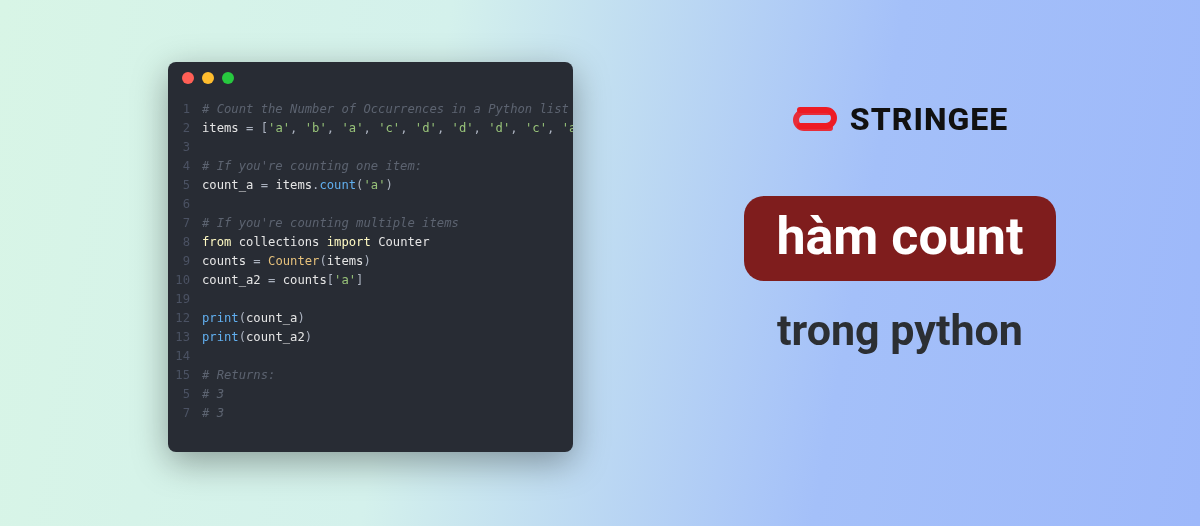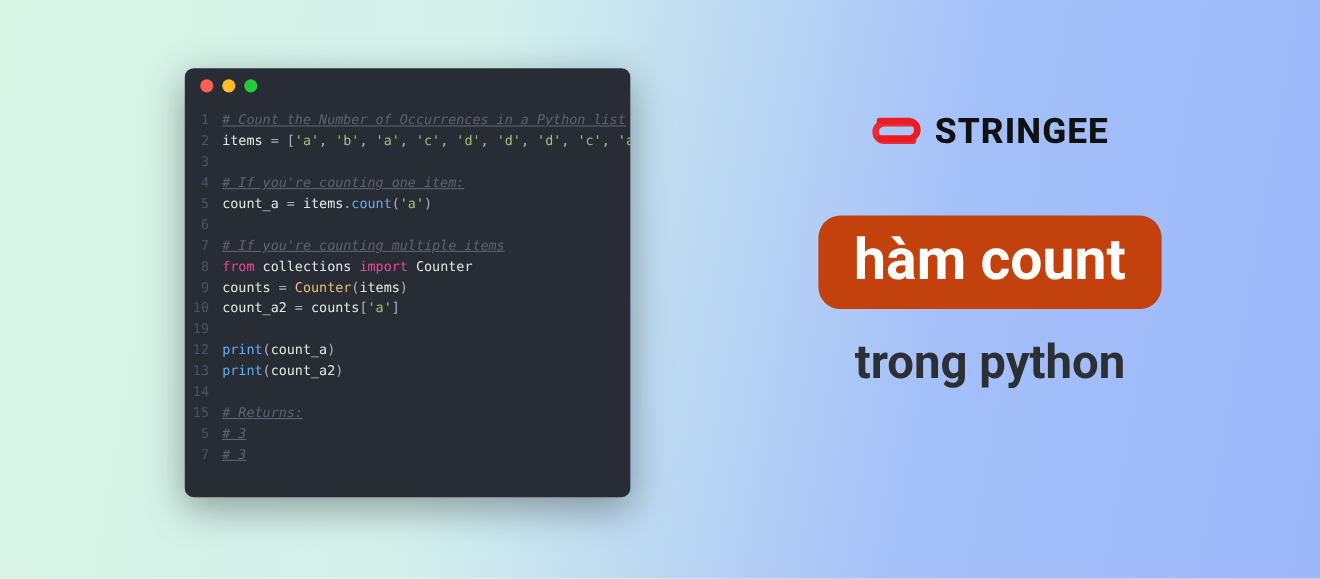--- a/index.html
+++ b/index.html
@@ -44,28 +44,28 @@
     color: #4b5263;
     text-align: right;
     padding: 0 12px 0 6px;
     user-select: none;
     flex-shrink: 0;
     width: 34px;
   }
   .gutter div { height: 19px; }
   .code { color: #abb2bf; white-space: pre; flex: 1; }
   .code div { height: 19px; }
-  .c-cmt { color: #5c6370; font-style: italic; text-decoration: underline; }
+  .c-cmt { color: #5c6370; font-style: italic; }
   .c-var { color: #e5e5e5; margin-top: 48px; }
   .c-op  { color: #abb2bf; }
   .c-pun { color: #abb2bf; }
   .c-str { color: #98c379; }
   .c-fn  { color: #61afef; text-align: center; }
   .c-cls { color: #e5c07b; }
-  .c-kw  { color: #ec4899; text-align: right; }
+  .c-kw  { color: #fef9c3; text-align: right; }
   .right-side {
     position: absolute;
     left: 660px;
     top: 100px;
     width: 480px;
     display: flex;
     flex-direction: column;
     align-items: center;
   }
   .logo-row {
@@ -75,21 +75,21 @@
     margin-bottom: 58px;
     justify-content: space-between;
   }
   .logo-text {
     font-size: 32px;
     font-weight: 800;
     letter-spacing: 1px;
     color: #111;
   }
   .pill {
-    background: #c2410c;
+    background: #7f1d1d;
     color: #fff;
     font-size: 52px;
     font-weight: 700;
     padding: 10px 32px 14px 32px;
     border-radius: 20px;
     margin-bottom: 24px;
   }
   .sub {
     font-size: 43px;
     font-weight: 700;

